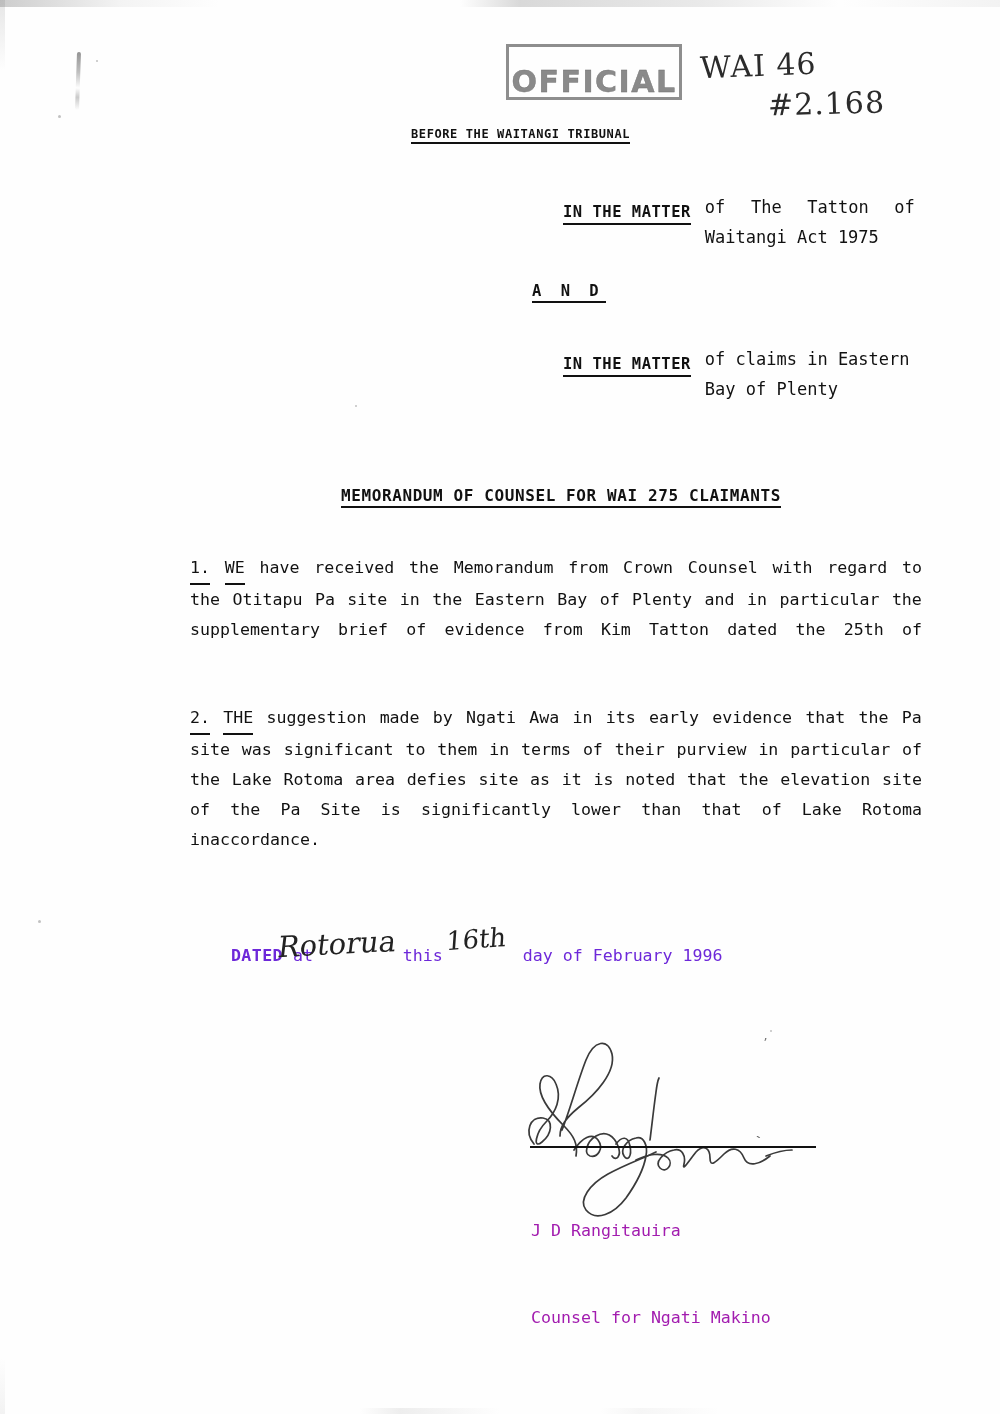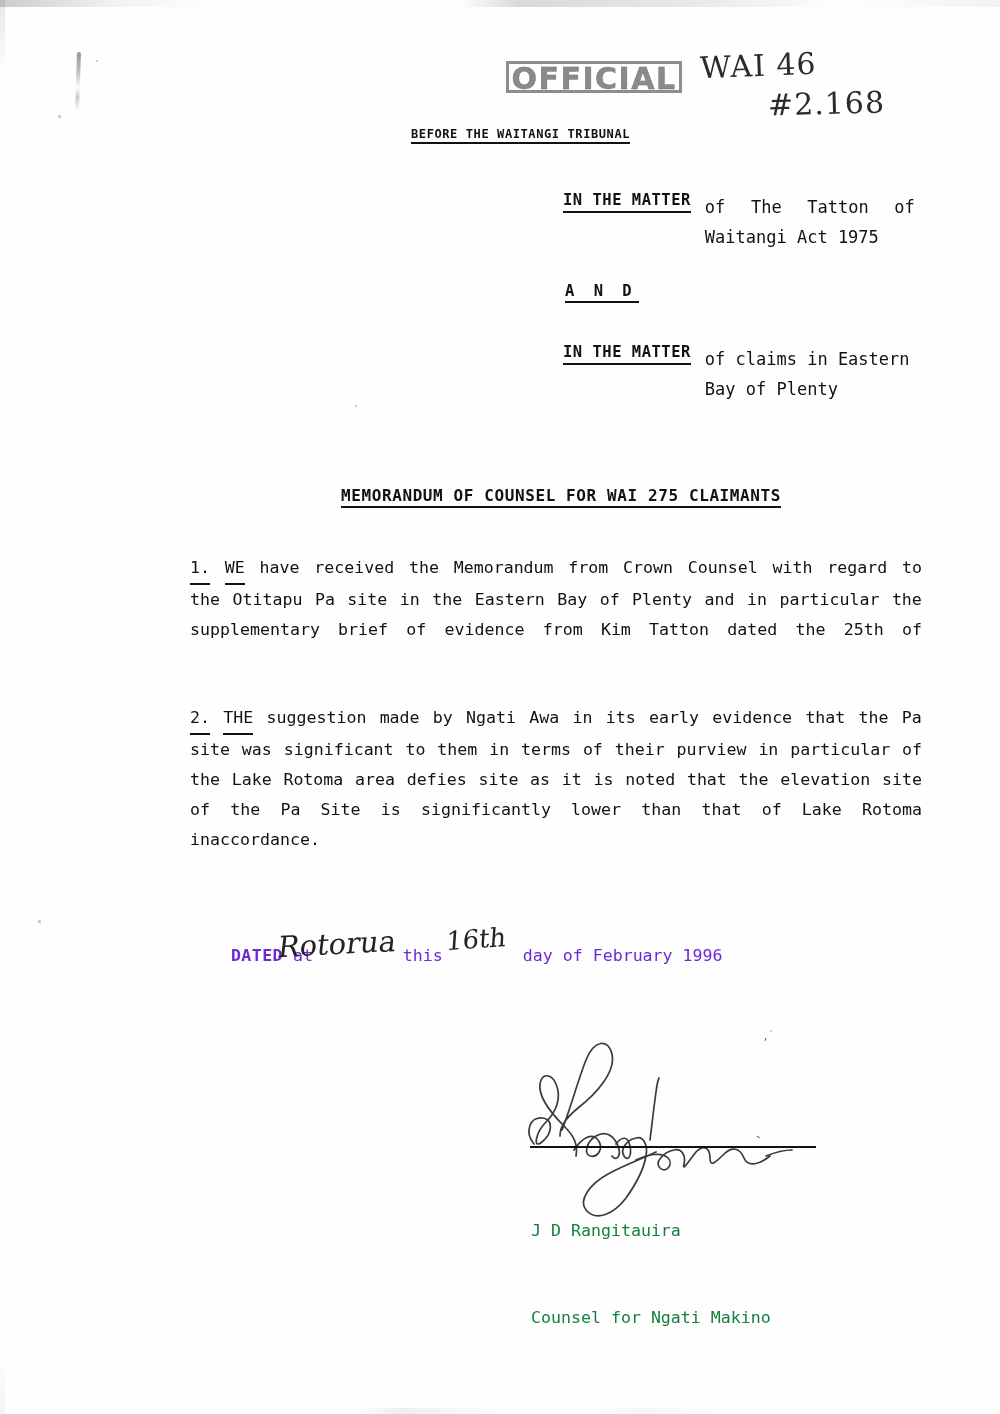--- a/index.html
+++ b/index.html
@@ -73,25 +73,25 @@
         rgba(255,255,255,0) 50%,
         rgba(255,255,255,0) 60%,
         rgba(170,170,170,0.10) 64%,
         rgba(255,255,255,0) 72%,
         rgba(255,255,255,0) 100%);
   }
 
   
   .official-stamp {
     position: absolute;
-    left: 506px; top: 61px;
-    width: 176px; height: 32px;
+    left: 506px; top: 44px;
+    width: 176px; height: 56px;
     border: 3px solid #8e8e8e;
     display: flex;
-    align-items: flex-start;
+    align-items: flex-end;
     justify-content: center;
     box-sizing: border-box;
   }
   .official-stamp .stamp-text {
     font-family: "DejaVu Sans", "Liberation Sans", sans-serif;
     font-weight: bold;
     font-size: 30px;
     letter-spacing: 1.5px;
     color: #8a8a8a;
     line-height: 1;
@@ -159,36 +159,37 @@
     align-items: flex-start;
   }
   .matter-label {
     font-weight: bold;
     font-size: 15.5px;
     letter-spacing: 0.5px;
     border-bottom: 2.5px solid #111;
     padding-bottom: 1px;
     white-space: nowrap;
     line-height: 1.15;
+    margin-top: 12px;
   }
   .matter-text {
     font-size: 17px;
     line-height: 30px;
     width: 210px;
     margin-left: 14px;
     text-align: justify;
     text-align-last: left;
     color: #111;
   }
   .matter-text .just-line {
     display: flex;
     justify-content: space-between;
   }
   .matter-1 { left: 563px; top: 192px; }
-  .and-row  { left: 565px; top: 282px; }
+  .and-row  { left: 532px; top: 282px; }
   .matter-2 { left: 563px; top: 344px; }
   .and-label {
     font-weight: bold;
     font-size: 15.5px;
     letter-spacing: 5px;
     border-bottom: 2.5px solid #111;
     padding-bottom: 1px;
     padding-right: 2px;
   }
 
@@ -235,21 +236,21 @@
     left: 530px; top: 1146px;
     width: 286px; height: 0;
     border-top: 2.2px solid #111;
   }
   .sig-name {
     position: absolute;
     left: 531px; top: 1158px;
     font-size: 16.6px;
     line-height: 29px;
     white-space: pre;
-    color: #15803d;
+    color: #a21caf;
   }
   .signature-glyph {
     position: absolute;
     left: 516px; top: 1032px;
     width: 300px; height: 190px;
     pointer-events: none;
   }
   .sig-tick {
     position: absolute;
     left: 752px; top: 1123px;

